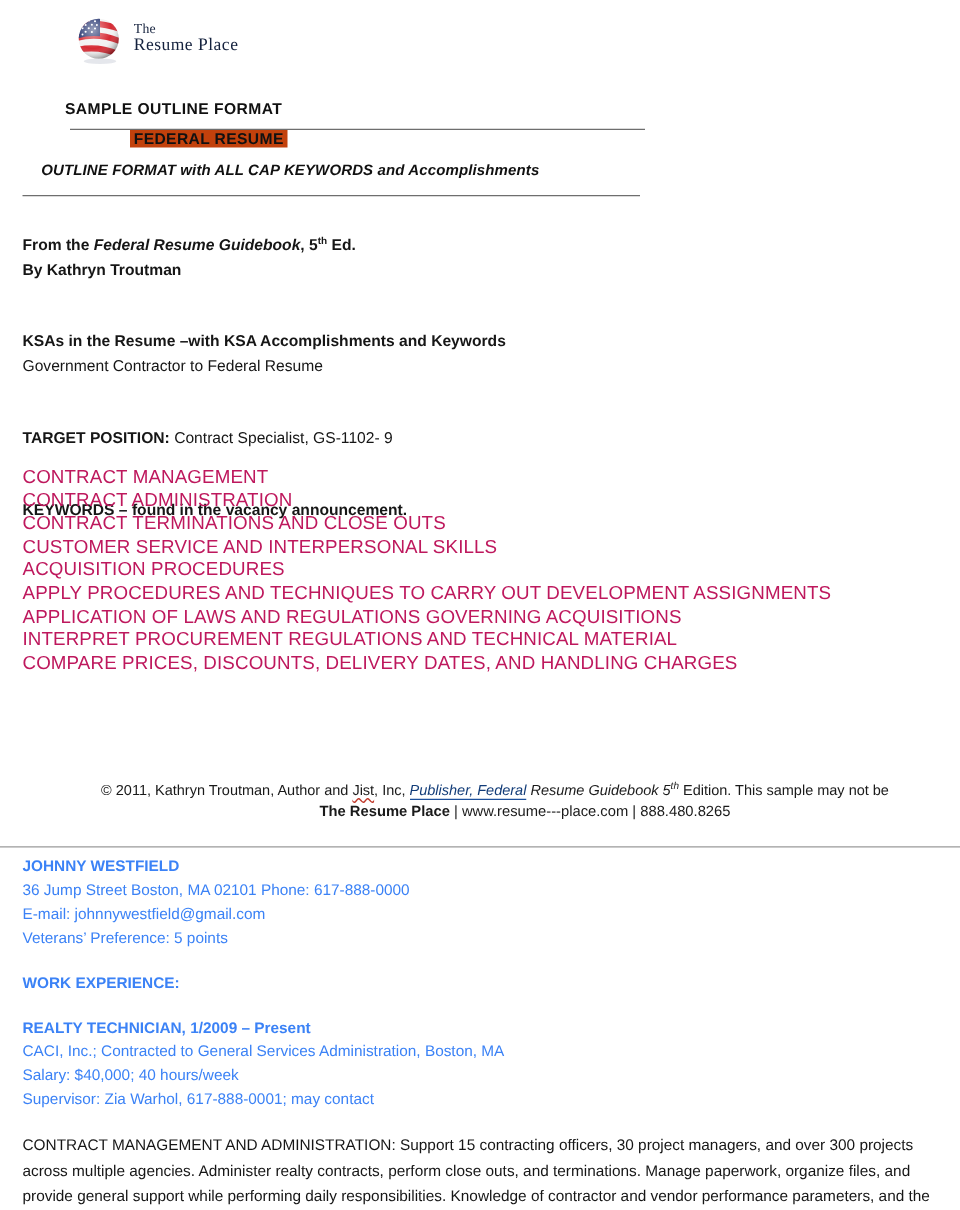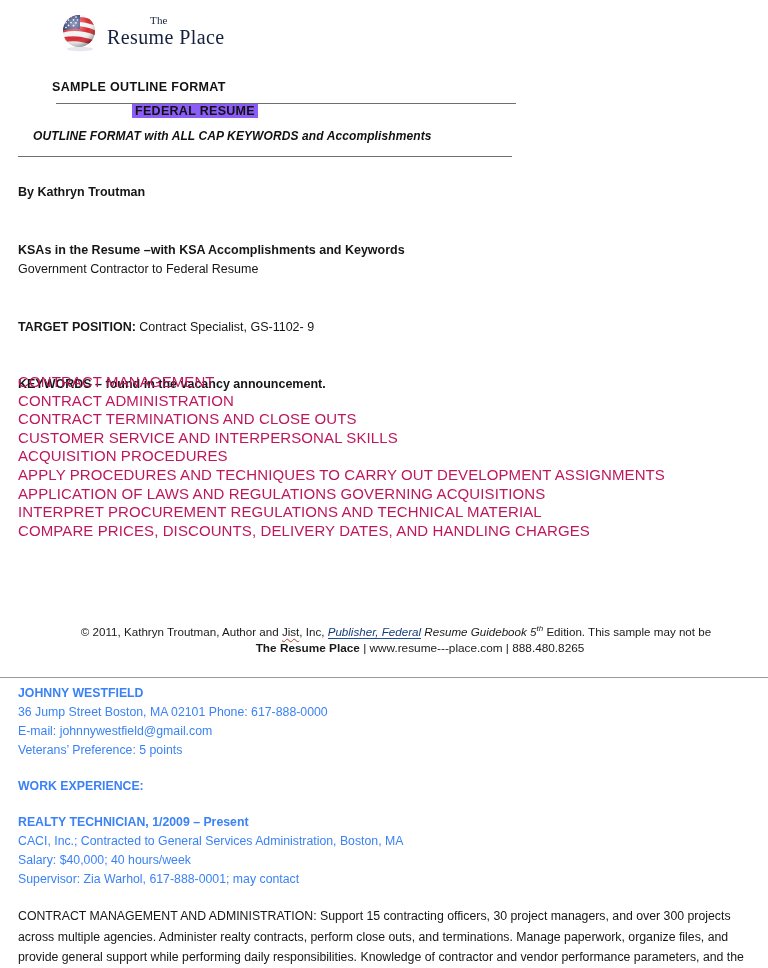--- a/index.html
+++ b/index.html
@@ -46,25 +46,24 @@
     justify-content: center;
     line-height: 1;
     padding-bottom: 2px;
   }
   .logo-the {
     font-family: "Liberation Serif", serif;
     font-size: 11px;
     color: #14213d;
     letter-spacing: .2px;
     margin-bottom: 1px;
-    margin-left: 43px;
   }
   .logo-main {
     font-family: "Liberation Serif", serif;
-    font-size: 20px;
+    font-size: 14px;
     color: #14213d;
     letter-spacing: .4px;
     white-space: nowrap;
   }
 
   
   .doc-title {
     position: absolute;
     left: 52px;
     top: 80px;
@@ -77,26 +76,26 @@
     position: absolute;
     height: 0;
     border-top: 1.4px solid #6e6e6e;
   }
   .rule-1 { left: 56px;  top: 103px; width: 460px; }
   .rule-2 { left: 18px;  top: 156px; width: 494px; border-top-width: 1.6px; }
   .rule-3 { left: 0;     top: 677px; width: 768px; border-top: 1.2px solid #9a9a9a; }
 
   .subtitle-federal {
     position: absolute;
-    left: 132px;
+    left: 104px;
     top: 104px;
     font-size: 12.5px;
     font-weight: bold;
     letter-spacing: .3px;
-    background: #8b5cf6;
+    background: #c2410c;
     padding: 0 3px;
     color: #111;
   }
   .subtitle-outline {
     position: absolute;
     left: 33px;
     top: 129px;
     font-size: 12px;
     font-weight: bold;
     font-style: italic;
@@ -236,20 +235,21 @@
     </div>
   </div>
 
   <div class="doc-title">SAMPLE OUTLINE FORMAT</div>
   <div class="rule rule-1"></div>
   <div class="subtitle-federal">FEDERAL RESUME</div>
   <div class="subtitle-outline">OUTLINE FORMAT with ALL CAP KEYWORDS and Accomplishments</div>
   <div class="rule rule-2"></div>
 
   <div class="mid">
+    <div class="line b"><span>From the </span><span class="bi">Federal Resume Guidebook</span><span>, </span><span>5</span><sup>th</sup><span> Ed.</span></div>
     <div class="line b">By Kathryn Troutman</div>
     <div class="spacer"></div>
     <div class="spacer"></div>
     <div class="line b">KSAs in the Resume –with KSA Accomplishments and Keywords</div>
     <div class="line">Government Contractor to Federal Resume</div>
     <div class="spacer"></div>
     <div class="spacer"></div>
     <div class="line"><span class="b">TARGET POSITION:</span><span> Contract Specialist, GS-1102- 9</span></div>
     <div class="spacer"></div>
     <div class="spacer"></div>

